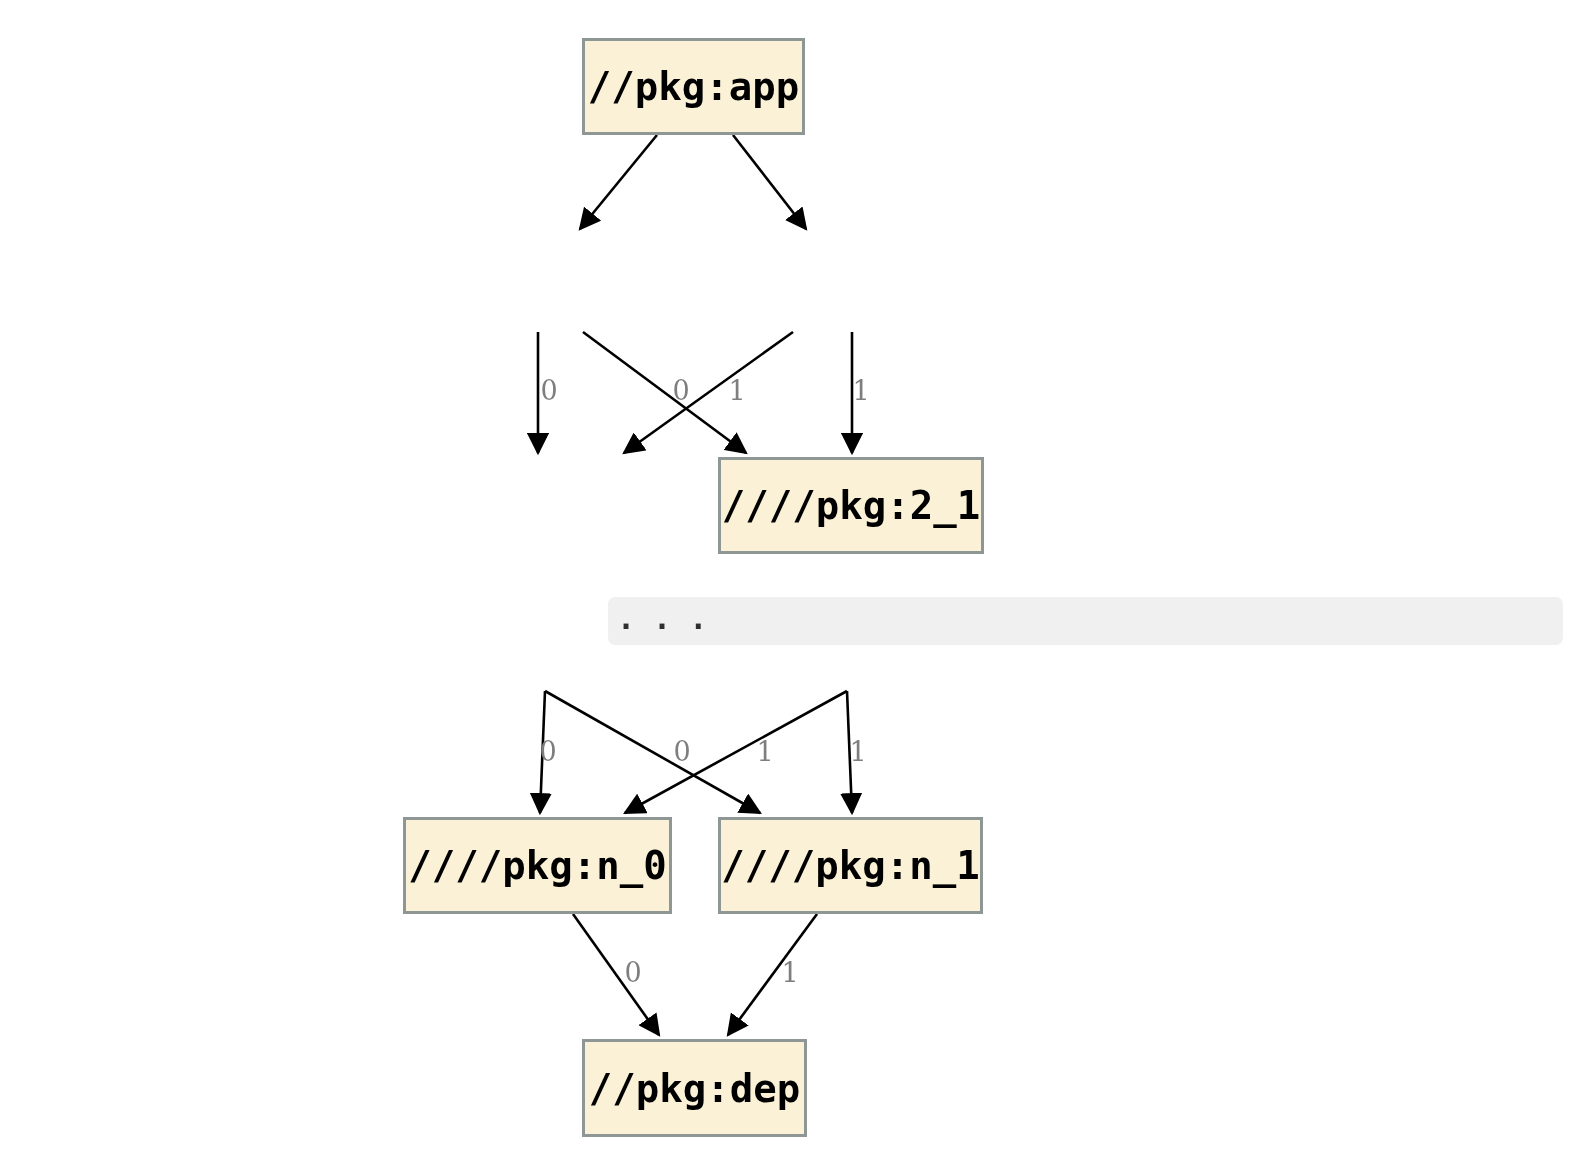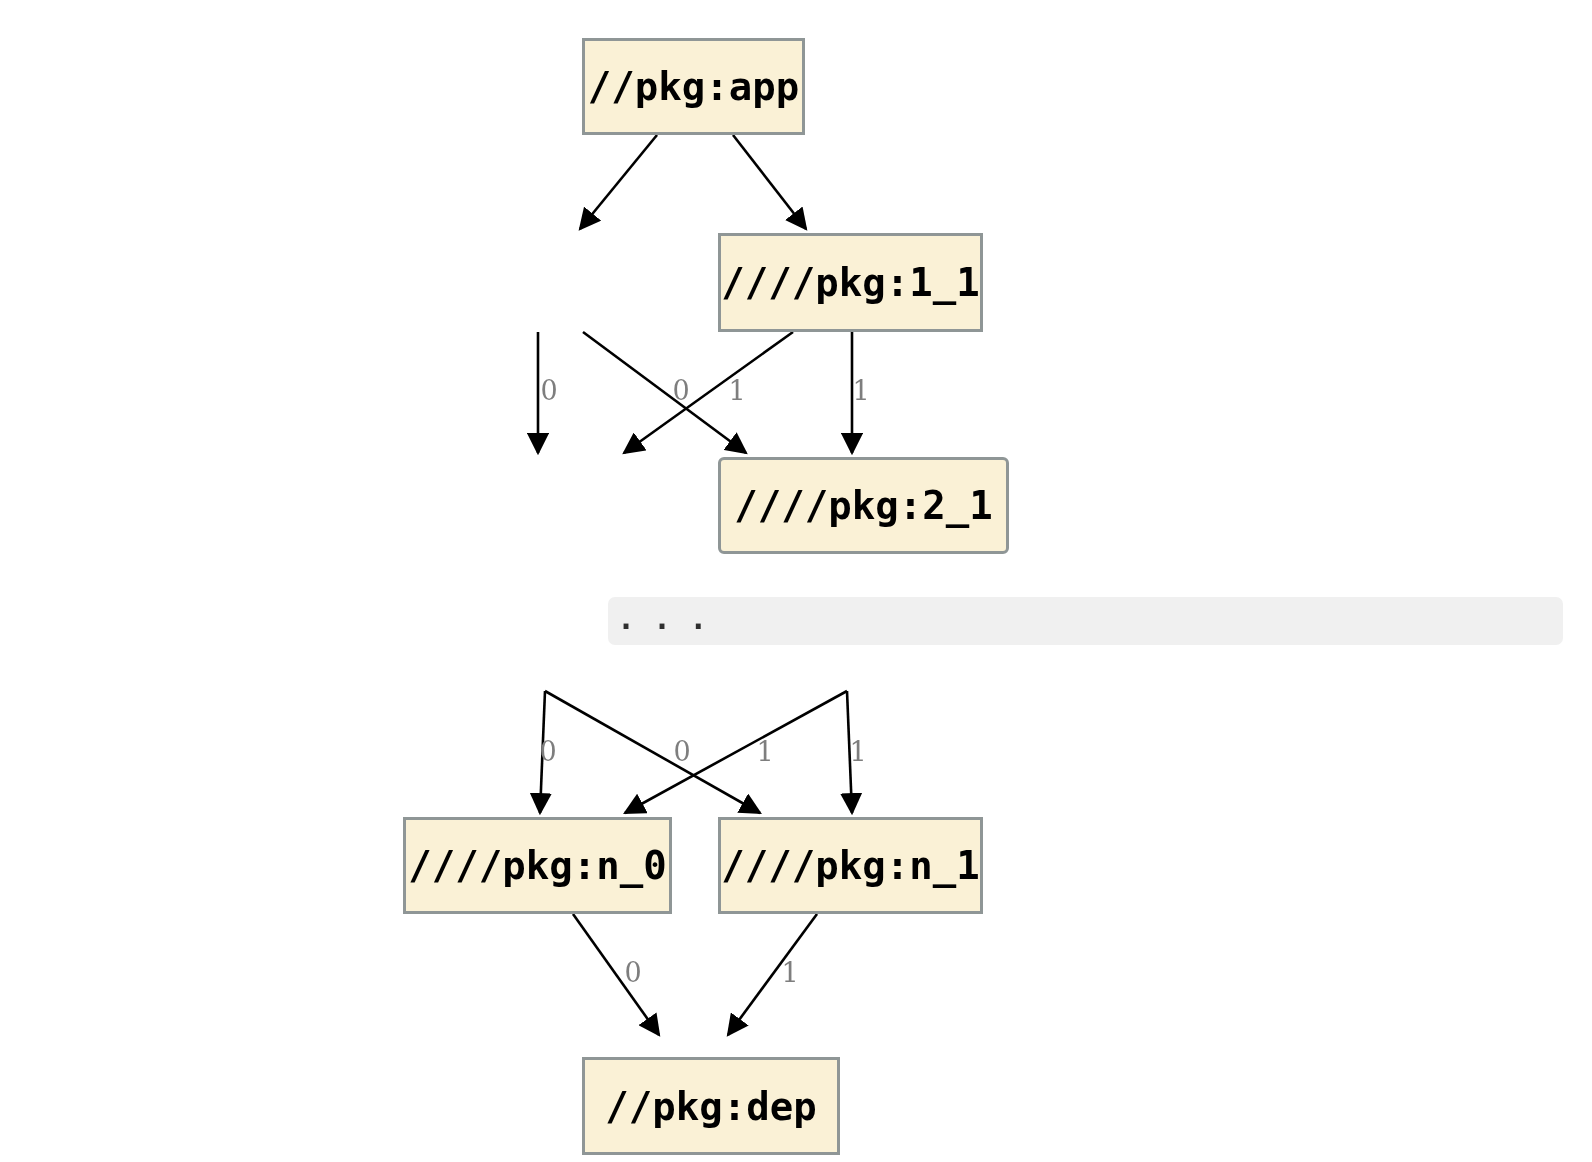--- a/index.html
+++ b/index.html
@@ -36,24 +36,24 @@
     font-family: "DejaVu Sans Mono", "Liberation Mono", monospace;
     font-weight: bold;
     font-size: 39px;
     color: #000000;
     white-space: nowrap;
   }
   .node-app  { left: 582px; top: 38px;   width: 223px; height: 97px; }
   .node-1-0  { left: 403px; top: 233px;  width: 269px; height: 99px; }
   .node-1-1  { left: 718px; top: 233px;  width: 265px; height: 99px; }
   .node-2-0  { left: 403px; top: 457px;  width: 269px; height: 97px; }
-  .node-2-1  { left: 718px; top: 457px;  width: 291px; height: 97px; border-radius: 6px; }
+  .node-2-1  { left: 718px; top: 457px;  width: 266px; height: 97px; }
   .node-n-0  { left: 403px; top: 817px;  width: 269px; height: 97px; }
   .node-n-1  { left: 718px; top: 817px;  width: 265px; height: 97px; }
-  .node-dep  { left: 582px; top: 1039px; width: 258px; height: 98px; margin-top: 18px; }
+  .node-dep  { left: 582px; top: 1039px; width: 225px; height: 98px; }
   .band {
     position: absolute;
     left: 608px; top: 597px;
     width: 955px; height: 48px;
     background: var(--band-bg);
     border-radius: 7px;
   }
   .ellipsis {
     position: absolute;
     left: 617px; top: 601px;
@@ -107,23 +107,20 @@
     <line x1="847" y1="691" x2="625" y2="813" stroke="#000" stroke-width="2.6" marker-end="url(#arrow)"></line>
     <line x1="847" y1="691" x2="852" y2="813" stroke="#000" stroke-width="2.6" marker-end="url(#arrow)"></line>
 
     <line x1="573" y1="914" x2="659" y2="1035" stroke="#000" stroke-width="2.6" marker-end="url(#arrow)"></line>
     <line x1="817" y1="914" x2="728" y2="1035" stroke="#000" stroke-width="2.6" marker-end="url(#arrow)"></line>
   </svg>
 
   <div class="node node-app">
     <span>//pkg:app</span>
   </div>
-  <div class="node node-1-1">
-    <span>////pkg:1_1</span>
-  </div>
   <div class="node node-2-1">
     <span>////pkg:2_1</span>
   </div>
   <div class="node node-n-0">
     <span>////pkg:n_0</span>
   </div>
   <div class="node node-n-1">
     <span>////pkg:n_1</span>
   </div>
   <div class="node node-dep">

